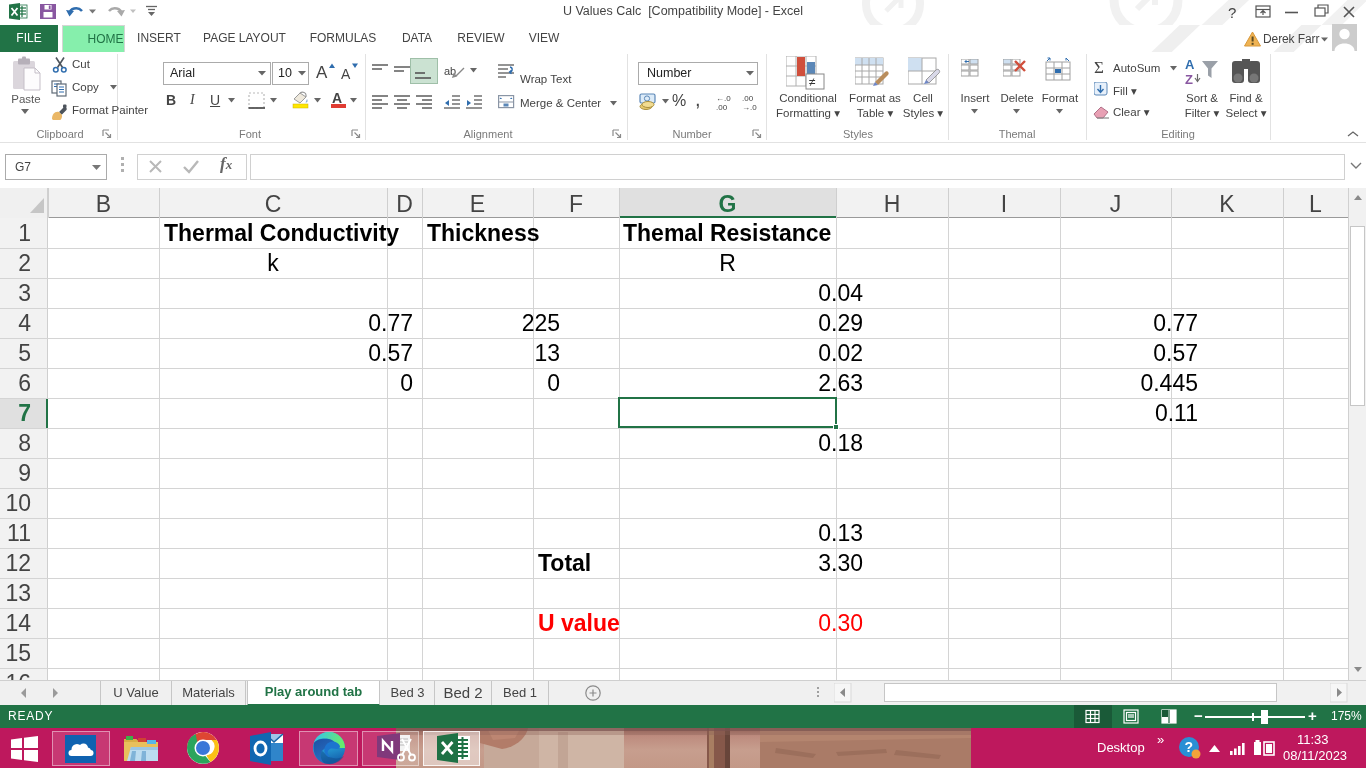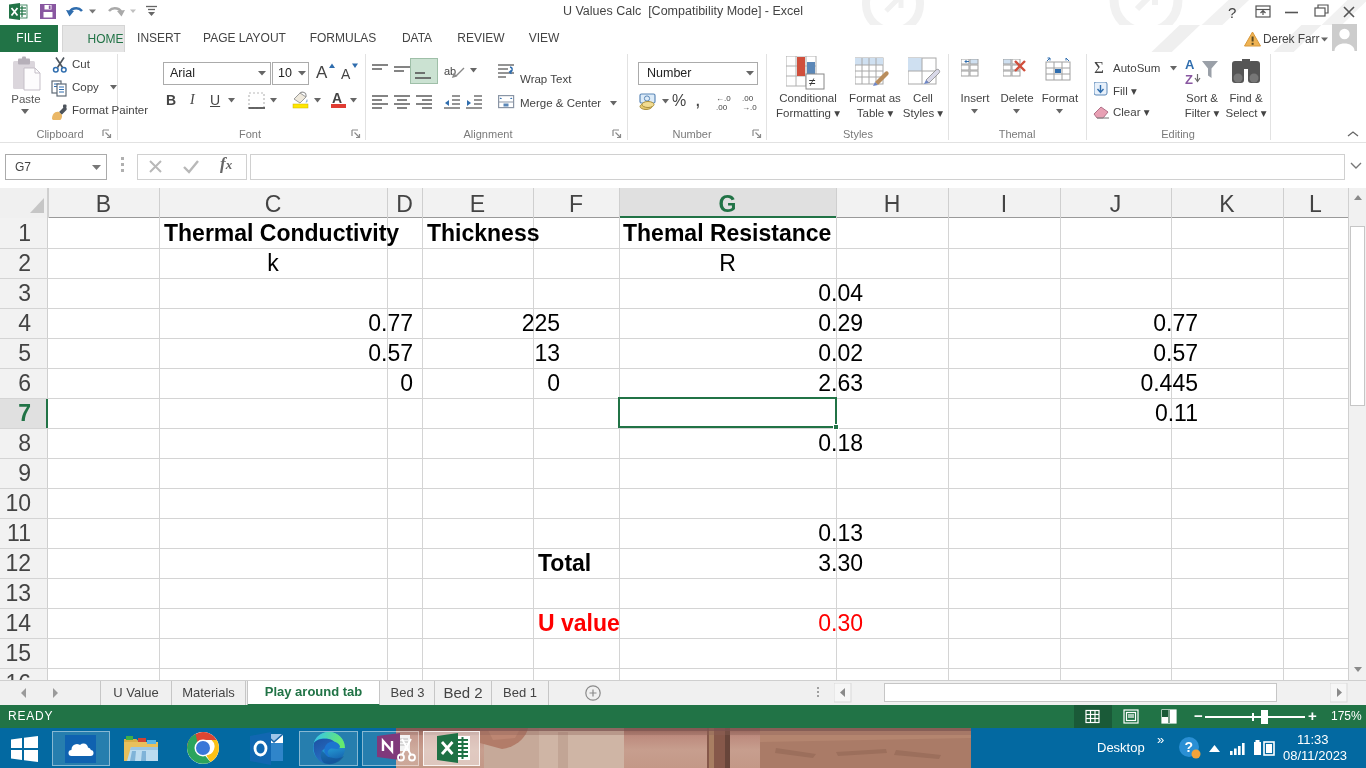--- a/index.html
+++ b/index.html
@@ -73,21 +73,21 @@
 </div>
 
 <div class="abs" style="left:0;top:25px;width:1366px;height:27px;background:#fff;">
   <svg class="abs" width="1366" height="27" style="left:0;top:0;">
     <g stroke="#efefef" stroke-width="14" fill="none">
       <line x1="1148" y1="40" x2="1215" y2="-24"></line>
       <line x1="1262" y1="48" x2="1330" y2="-18"></line>
     </g>
   </svg>
   <div class="abs" style="left:0;top:0;width:58px;height:27px;background:#217346;color:#fff;font-size:12px;text-align:center;line-height:27px;">FILE</div>
-  <div class="abs" style="left:62px;top:0;width:63px;height:27px;background:#e5e5e5;border:1px solid #d5d5d5;border-bottom:none;color:#217346;font-size:12px;text-align:center;line-height:26px;padding-left:24px;">HOME</div>
+  <div class="abs" style="left:62px;top:0;width:63px;height:27px;background:#86efac;border:1px solid #d5d5d5;border-bottom:none;color:#217346;font-size:12px;text-align:center;line-height:26px;padding-left:24px;">HOME</div>
   <div class="abs txt" style="left:130px;top:0;width:58px;height:27px;font-size:12px;text-align:center;line-height:27px;">INSERT</div>
   <div class="abs txt" style="left:195px;top:0;width:99px;height:27px;font-size:12px;text-align:center;line-height:27px;">PAGE LAYOUT</div>
   <div class="abs txt" style="left:300px;top:0;width:86px;height:27px;font-size:12px;text-align:center;line-height:27px;">FORMULAS</div>
   <div class="abs txt" style="left:393px;top:0;width:48px;height:27px;font-size:12px;text-align:center;line-height:27px;">DATA</div>
   <div class="abs txt" style="left:450px;top:0;width:62px;height:27px;font-size:12px;text-align:center;line-height:27px;">REVIEW</div>
   <div class="abs txt" style="left:520px;top:0;width:48px;height:27px;font-size:12px;text-align:center;line-height:27px;">VIEW</div>
 
   <svg class="abs" width="18" height="17" style="left:1244px;top:6px;">
     <path d="M 8.5 1 L 16.5 15 L 0.5 15 Z" fill="#efb353" stroke="#d8983a" stroke-width="1"></path>
     <rect x="7.6" y="5.5" width="2" height="5" fill="#5a4a22"></rect>
@@ -685,21 +685,21 @@
   </svg>
   <div class="abs" style="left:1194px;top:2px;font-size:15px;color:#fff;font-weight:bold;">−</div>
   <div class="abs" style="left:1205px;top:11px;width:100px;height:1.5px;background:#fff;"></div>
   <div class="abs" style="left:1252px;top:8px;width:1.5px;height:8px;background:#fff;"></div>
     <div class="abs" style="left:1249px;top:11px;width:7px;height:1.5px;background:#fff;"></div>
   <div class="abs" style="left:1261px;top:5px;width:7px;height:14px;background:#fff;"></div>
   <div class="abs" style="left:1308px;top:2px;font-size:15px;color:#fff;font-weight:bold;">+</div>
   <div class="abs" style="left:1331px;top:4px;font-size:12px;color:#fff;">175%</div>
 </div>
 
-<div class="abs" id="taskbar" style="left:0;top:728px;width:1366px;height:40px;background:#0369a1;">
+<div class="abs" id="taskbar" style="left:0;top:728px;width:1366px;height:40px;background:#be185d;">
 
   <div class="abs" style="left:396px;top:0;width:575px;height:40px;background:linear-gradient(180deg,#9b675c 0%,#bd8b7e 20%,#c79e8e 55%,#c39887 100%);"></div>
   <svg class="abs" width="575" height="40" style="left:396px;top:0;">
     <rect x="88" y="0" width="140" height="40" fill="#cfb5a5"></rect>
     <rect x="88" y="0" width="55" height="40" fill="#c6a999"></rect>
     <rect x="162" y="4" width="10" height="36" fill="#c2a595"></rect>
     <path d="M 84 0 L 132 0 C 130 10 120 19 106 21 L 84 15 Z" fill="#b27c69"></path>
     <path d="M 92 2 L 124 1 L 119 10 L 97 12 Z" fill="#bd8672"></path>
     <rect x="311" y="0" width="23" height="40" fill="#86584a"></rect>
     <rect x="313" y="0" width="5" height="40" fill="#a87e62"></rect>

